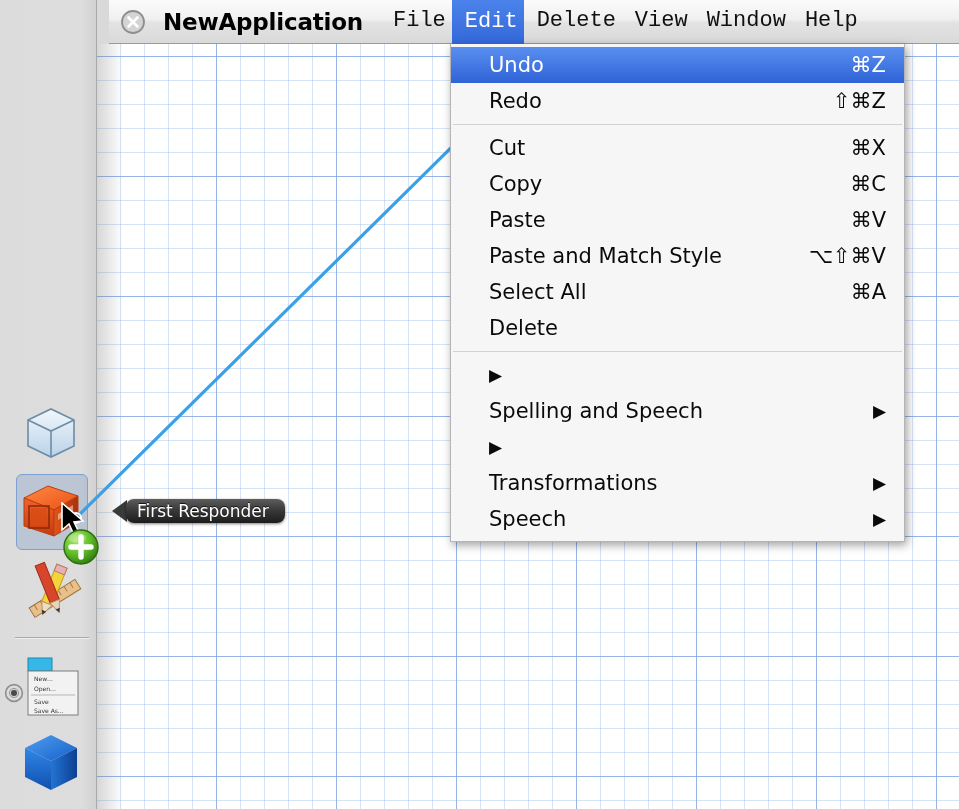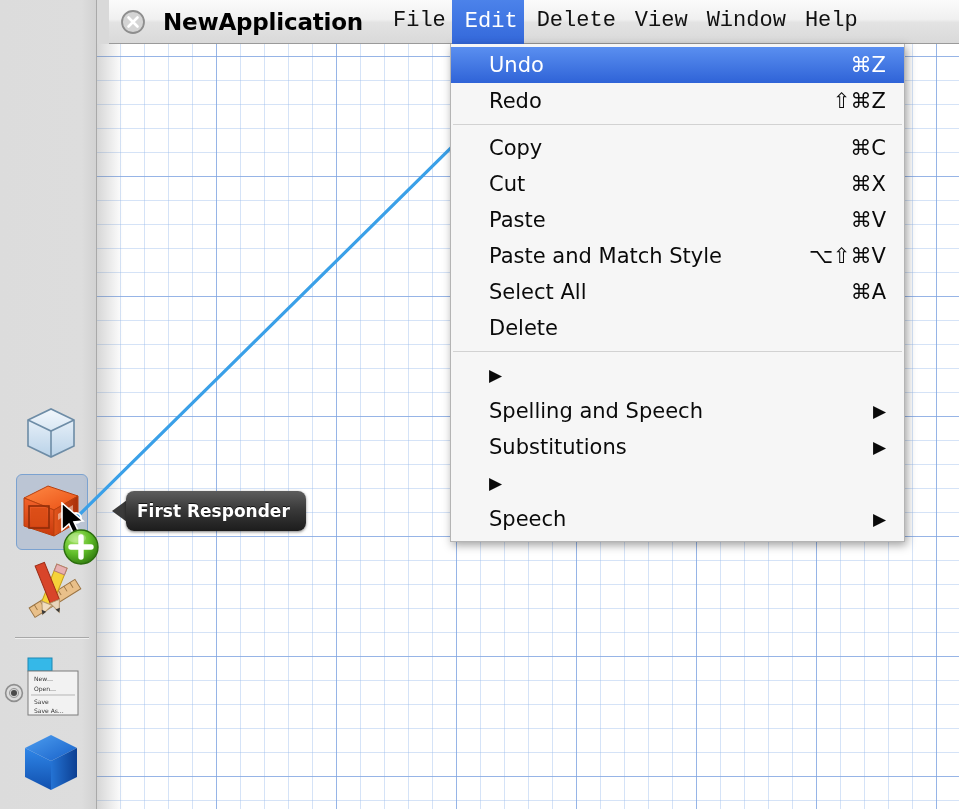--- a/index.html
+++ b/index.html
@@ -104,24 +104,24 @@
   
   #tooltip{
     position:absolute;left:112px;top:491px;height:40px;z-index:20;
     display:flex;align-items:center;
   }
   #tooltip .tail{
     width:0;height:0;border-top:11px solid transparent;border-bottom:11px solid transparent;
     border-right:15px solid #3a3a3a;margin-right:-1px;
   }
   #tooltip .body{
-    height:40px;display:flex;align-items:center;
+    height:24px;display:flex;align-items:center;
     background:linear-gradient(to bottom,#5d5d5d 0%,#3a3a3a 45%,#1c1c1c 100%);
     border-radius:8px;padding:0 16px 0 11px;
-    color:#fff;font-size:17px;font-weight:bold;
+    color:#fff;font-size:17px;font-weight:normal;
     box-shadow:0 1px 3px rgba(0,0,0,.5);
     text-shadow:0 -1px 0 rgba(0,0,0,.7);
   }
 
   
   #wire{position:absolute;left:0;top:0;width:959px;height:809px;pointer-events:none;z-index:25;}
   #cursor{position:absolute;left:60px;top:502px;width:26px;height:36px;z-index:26;}
   #plus-badge{position:absolute;left:62px;top:528px;width:38px;height:38px;z-index:27;}
 </style>
 </head>
@@ -271,28 +271,28 @@
       <span class="key">⌘Z</span>
     </div>
     <div class="mi">
       <span class="lbl">Redo</span>
       <span class="key">⇧⌘Z</span>
     </div>
 
     <div class="sep"></div>
 
     <div class="mi">
+      <span class="lbl">Cut</span>
+      <span class="key">⌘X</span>
+    </div>
+    <div class="mi">
       <span class="lbl">Copy</span>
       <span class="key">⌘C</span>
     </div>
     <div class="mi">
-      <span class="lbl">Cut</span>
-      <span class="key">⌘X</span>
-    </div>
-    <div class="mi">
       <span class="lbl">Paste</span>
       <span class="key">⌘V</span>
     </div>
     <div class="mi">
       <span class="lbl">Paste and Match Style</span>
       <span class="key">⌥⇧⌘V</span>
     </div>
     <div class="mi">
       <span class="lbl">Select All</span>
       <span class="key">⌘A</span>
@@ -305,24 +305,24 @@
     <div class="sep"></div>
 
     <div class="mi">
       <span class="arrow">▶</span>
     </div>
     <div class="mi">
       <span class="lbl">Spelling and Speech</span>
       <span class="arrow">▶</span>
     </div>
     <div class="mi">
-      <span class="lbl">Substitutions</span>
-      <span class="arrow">▶</span>
-    </div>
-    <div class="mi">
+      <span class="arrow">▶</span>
+    </div>
+    <div class="mi">
+      <span class="lbl">Transformations</span>
       <span class="arrow">▶</span>
     </div>
     <div class="mi">
       <span class="lbl">Speech</span>
       <span class="arrow">▶</span>
     </div>
   </div>
 
   <svg id="wire">
     <line id="wire-line" x1="76" y1="518" x2="541" y2="59" stroke="#3aa0e8" stroke-width="3.2" stroke-linecap="round"></line>

